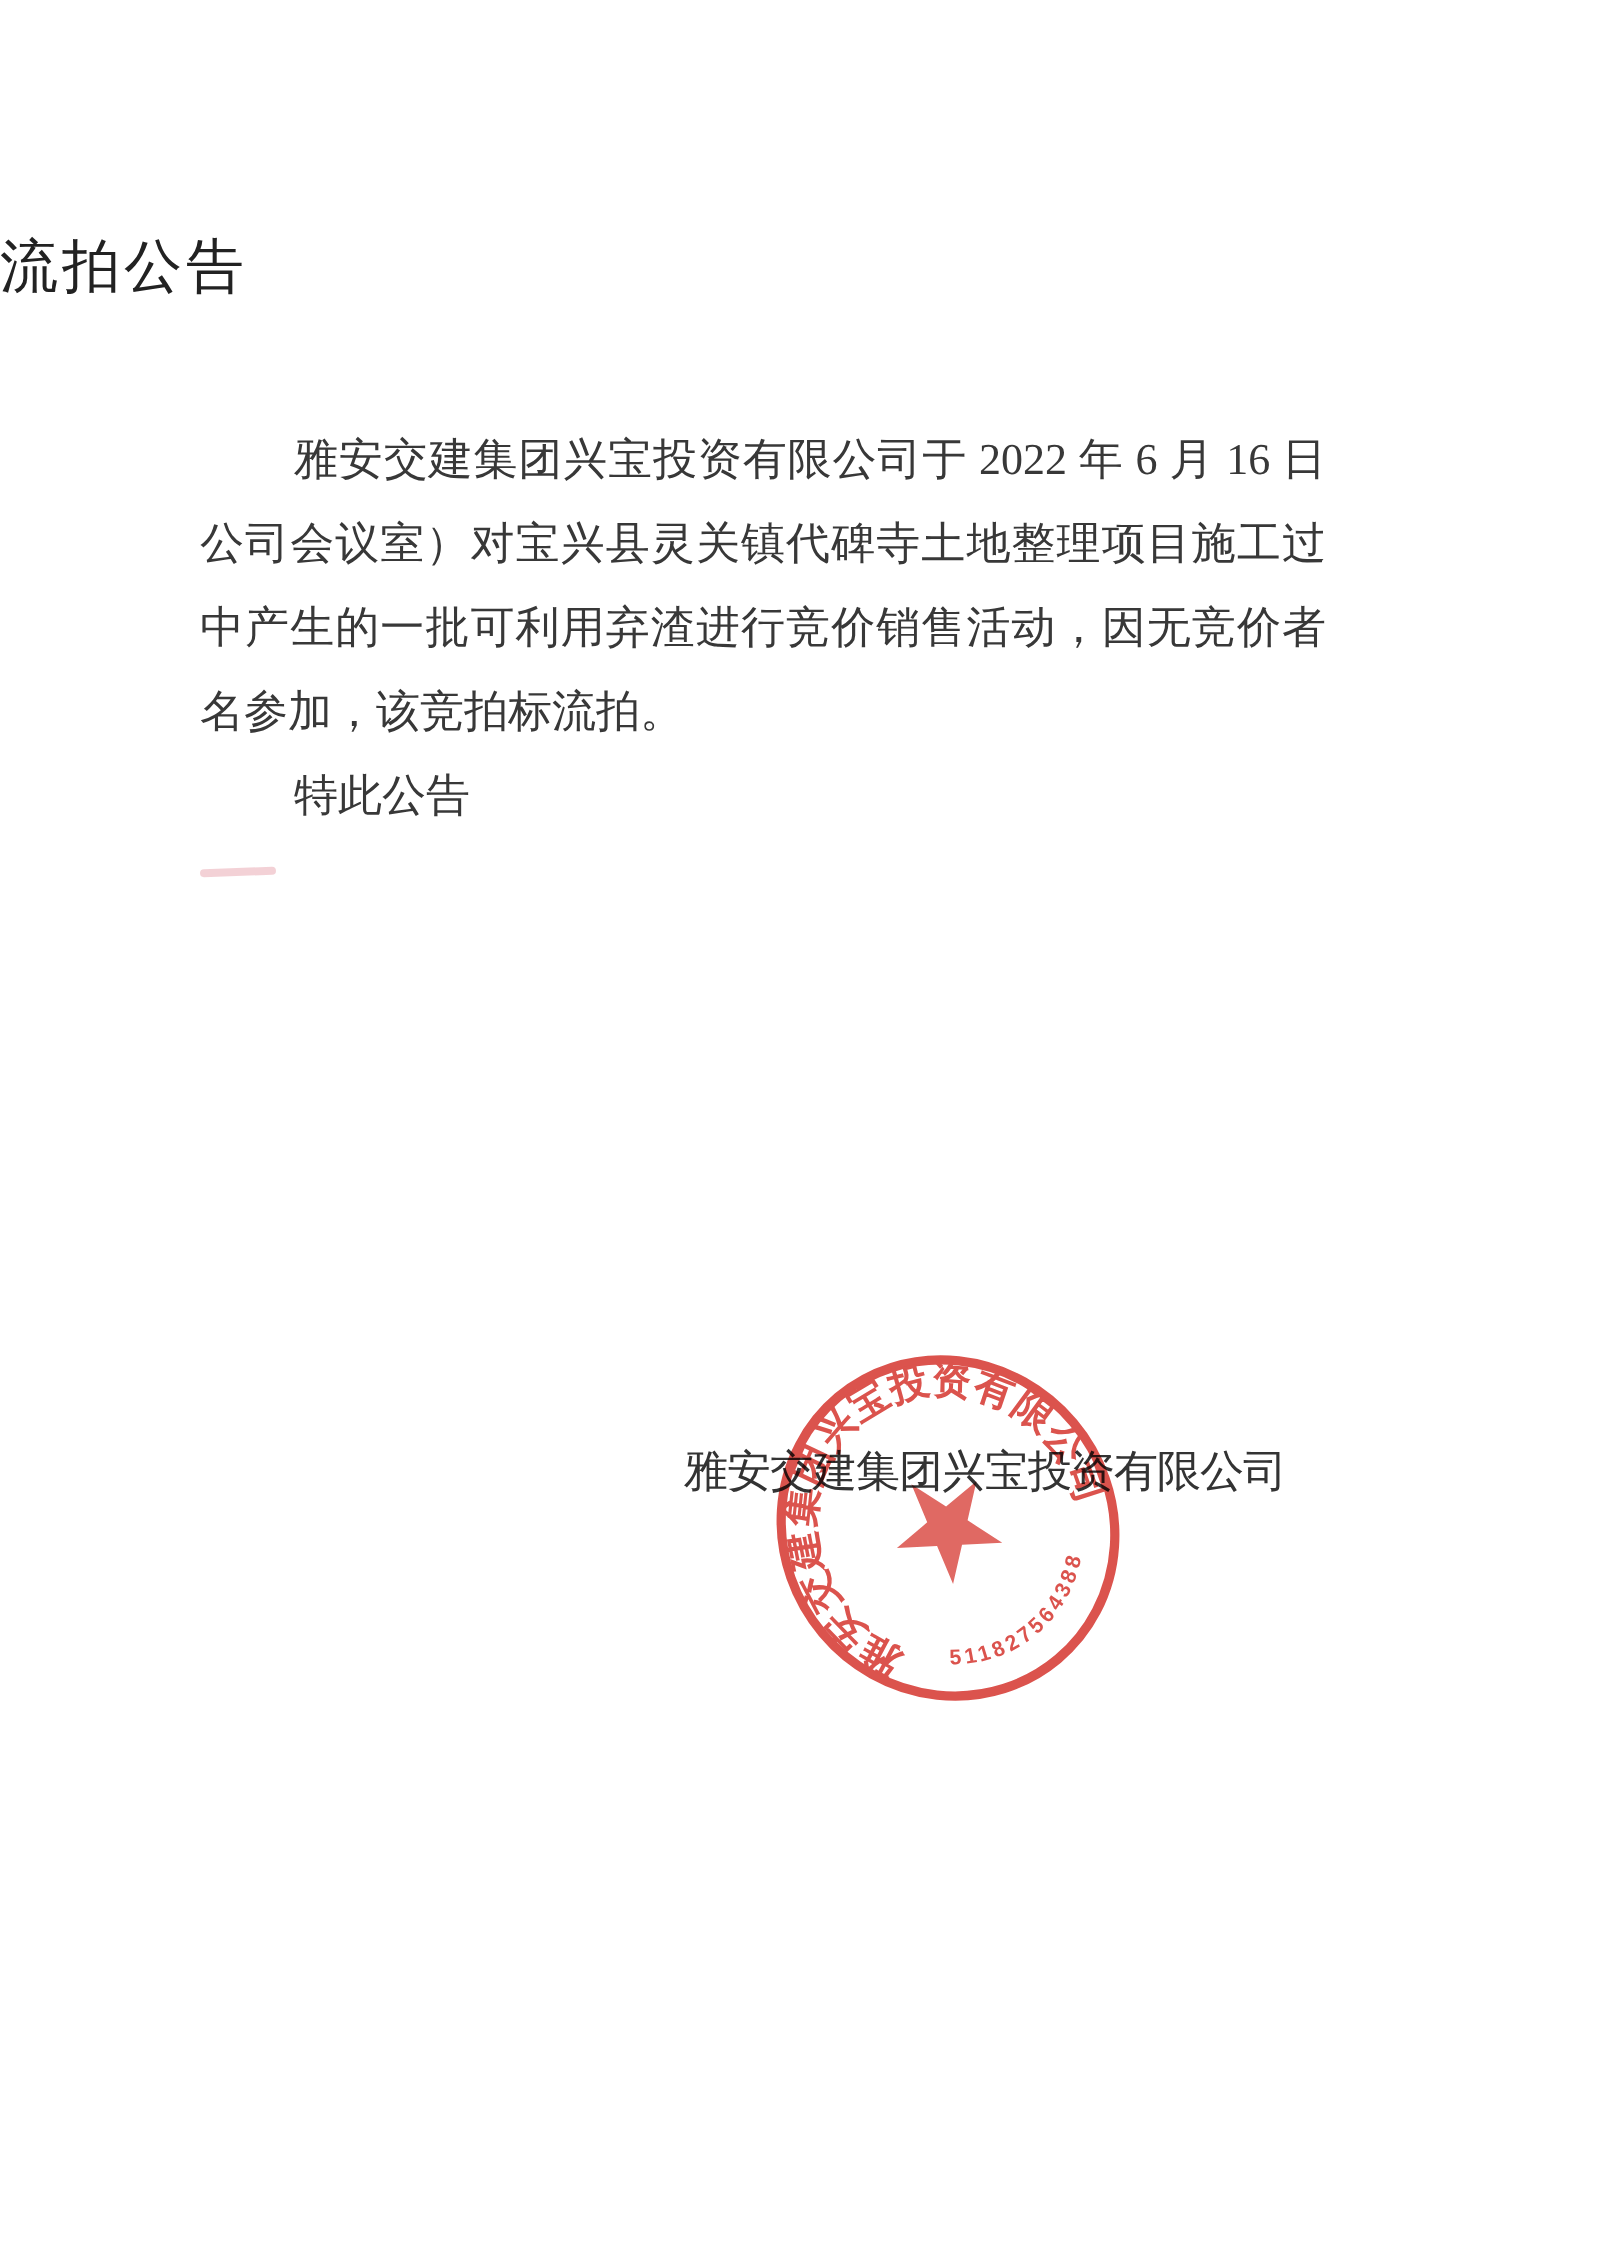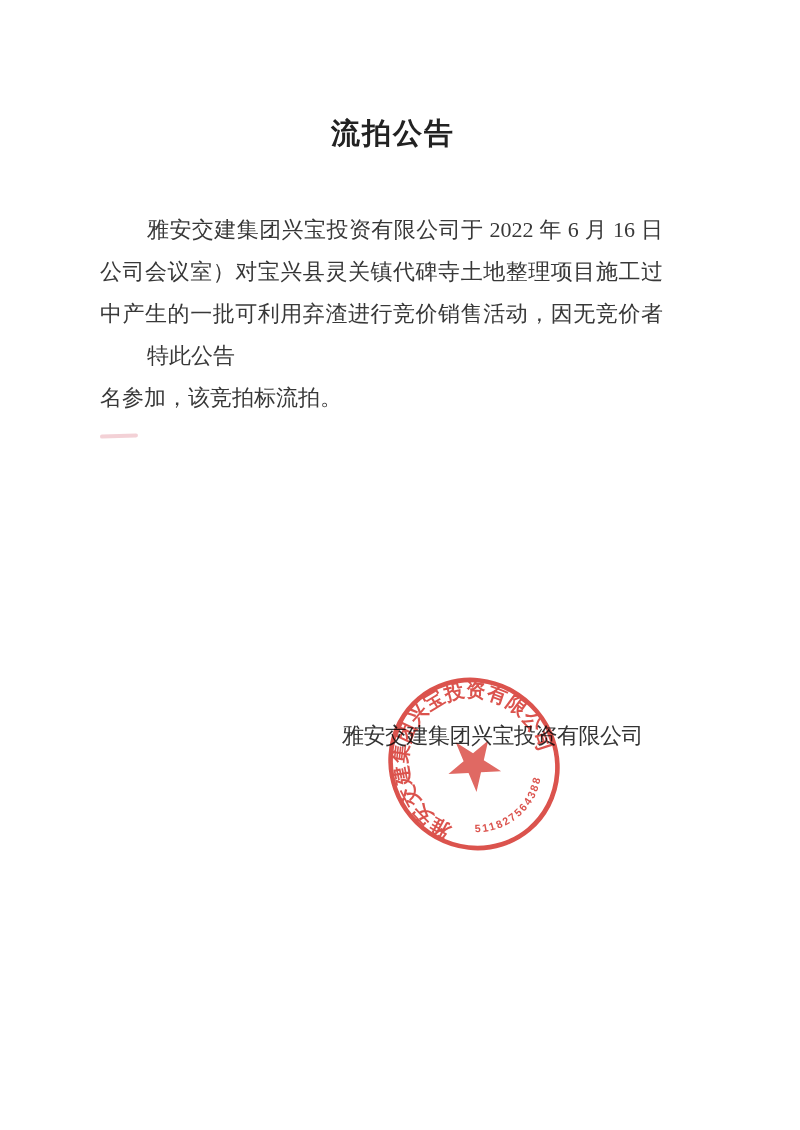--- a/index.html
+++ b/index.html
@@ -7,23 +7,23 @@
     position:relative;
     width:800px;height:1130px;
     margin:0 auto;
     background:#ffffff;
     overflow:hidden;
     font-family:"Liberation Serif","DejaVu Serif",serif;
   }
   .notice-title{
     position:absolute;
     top:114px;left:0;right:14px;
-    text-align:center;
+    text-align:left;
     font-size:29px;
-    font-weight:bold;
+    font-weight:normal;
     letter-spacing:2px;
     color:#222222;
   }
   .body-block{
     position:absolute;
     left:100px;top:209px;
     width:563px;
     font-size:22px;
     color:#383838;
   }
@@ -95,22 +95,22 @@
 <body>
 
 <div class="page" style="background: rgb(255, 255, 255);">
 
   <div class="notice-title">流拍公告</div>
 
   <div class="body-block">
     <div class="body-line justified indent">雅安交建集团兴宝投资有限公司于 2022 年 6 月 16 日上</div>
     <div class="body-line justified">公司会议室）对宝兴县灵关镇代碑寺土地整理项目施工过程</div>
     <div class="body-line justified">中产生的一批可利用弃渣进行竞价销售活动，因无竞价者报</div>
+    <div class="body-line">名参加，该竞拍标流拍。</div>
     <div class="body-line indent">特此公告</div>
-    <div class="body-line">名参加，该竞拍标流拍。</div>
   </div>
 
   <div class="scan-artifact"></div>
 
   <div class="signature-company">雅安交建集团兴宝投资有限公司</div>
 
 
   <div class="seal">
     <svg viewBox="0 0 200 200" preserveAspectRatio="none" aria-hidden="true">
       <defs>

